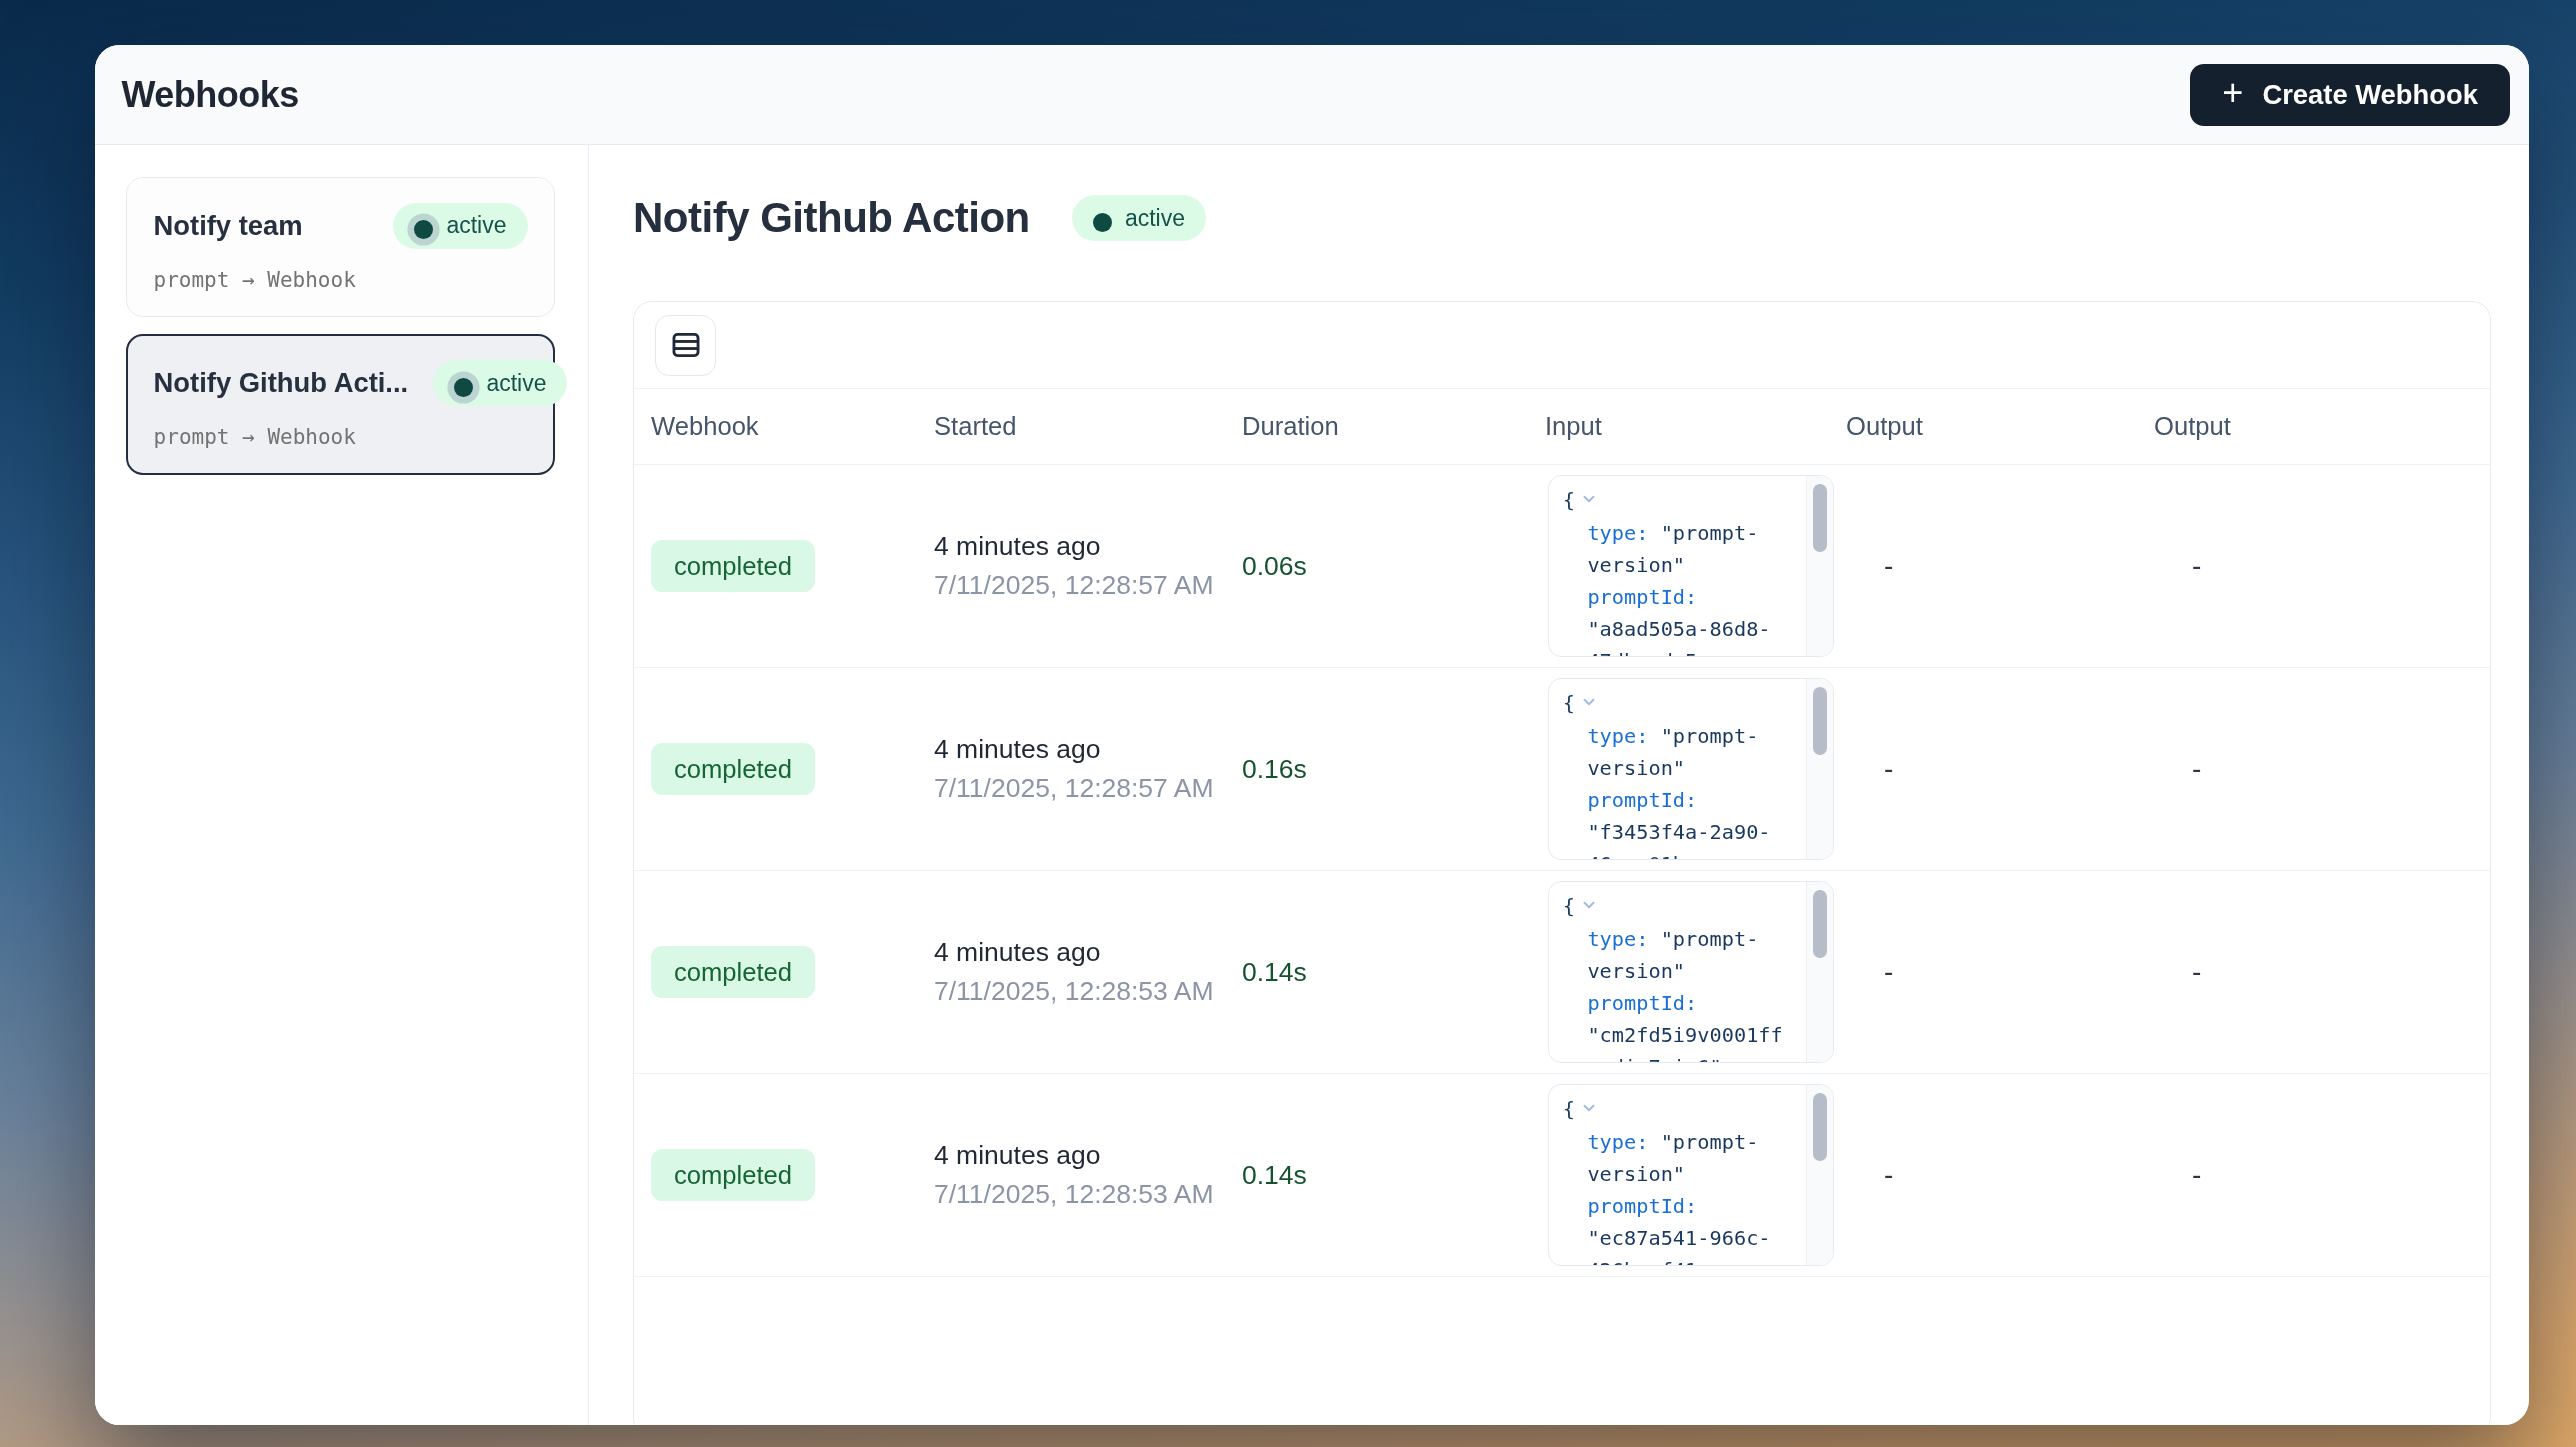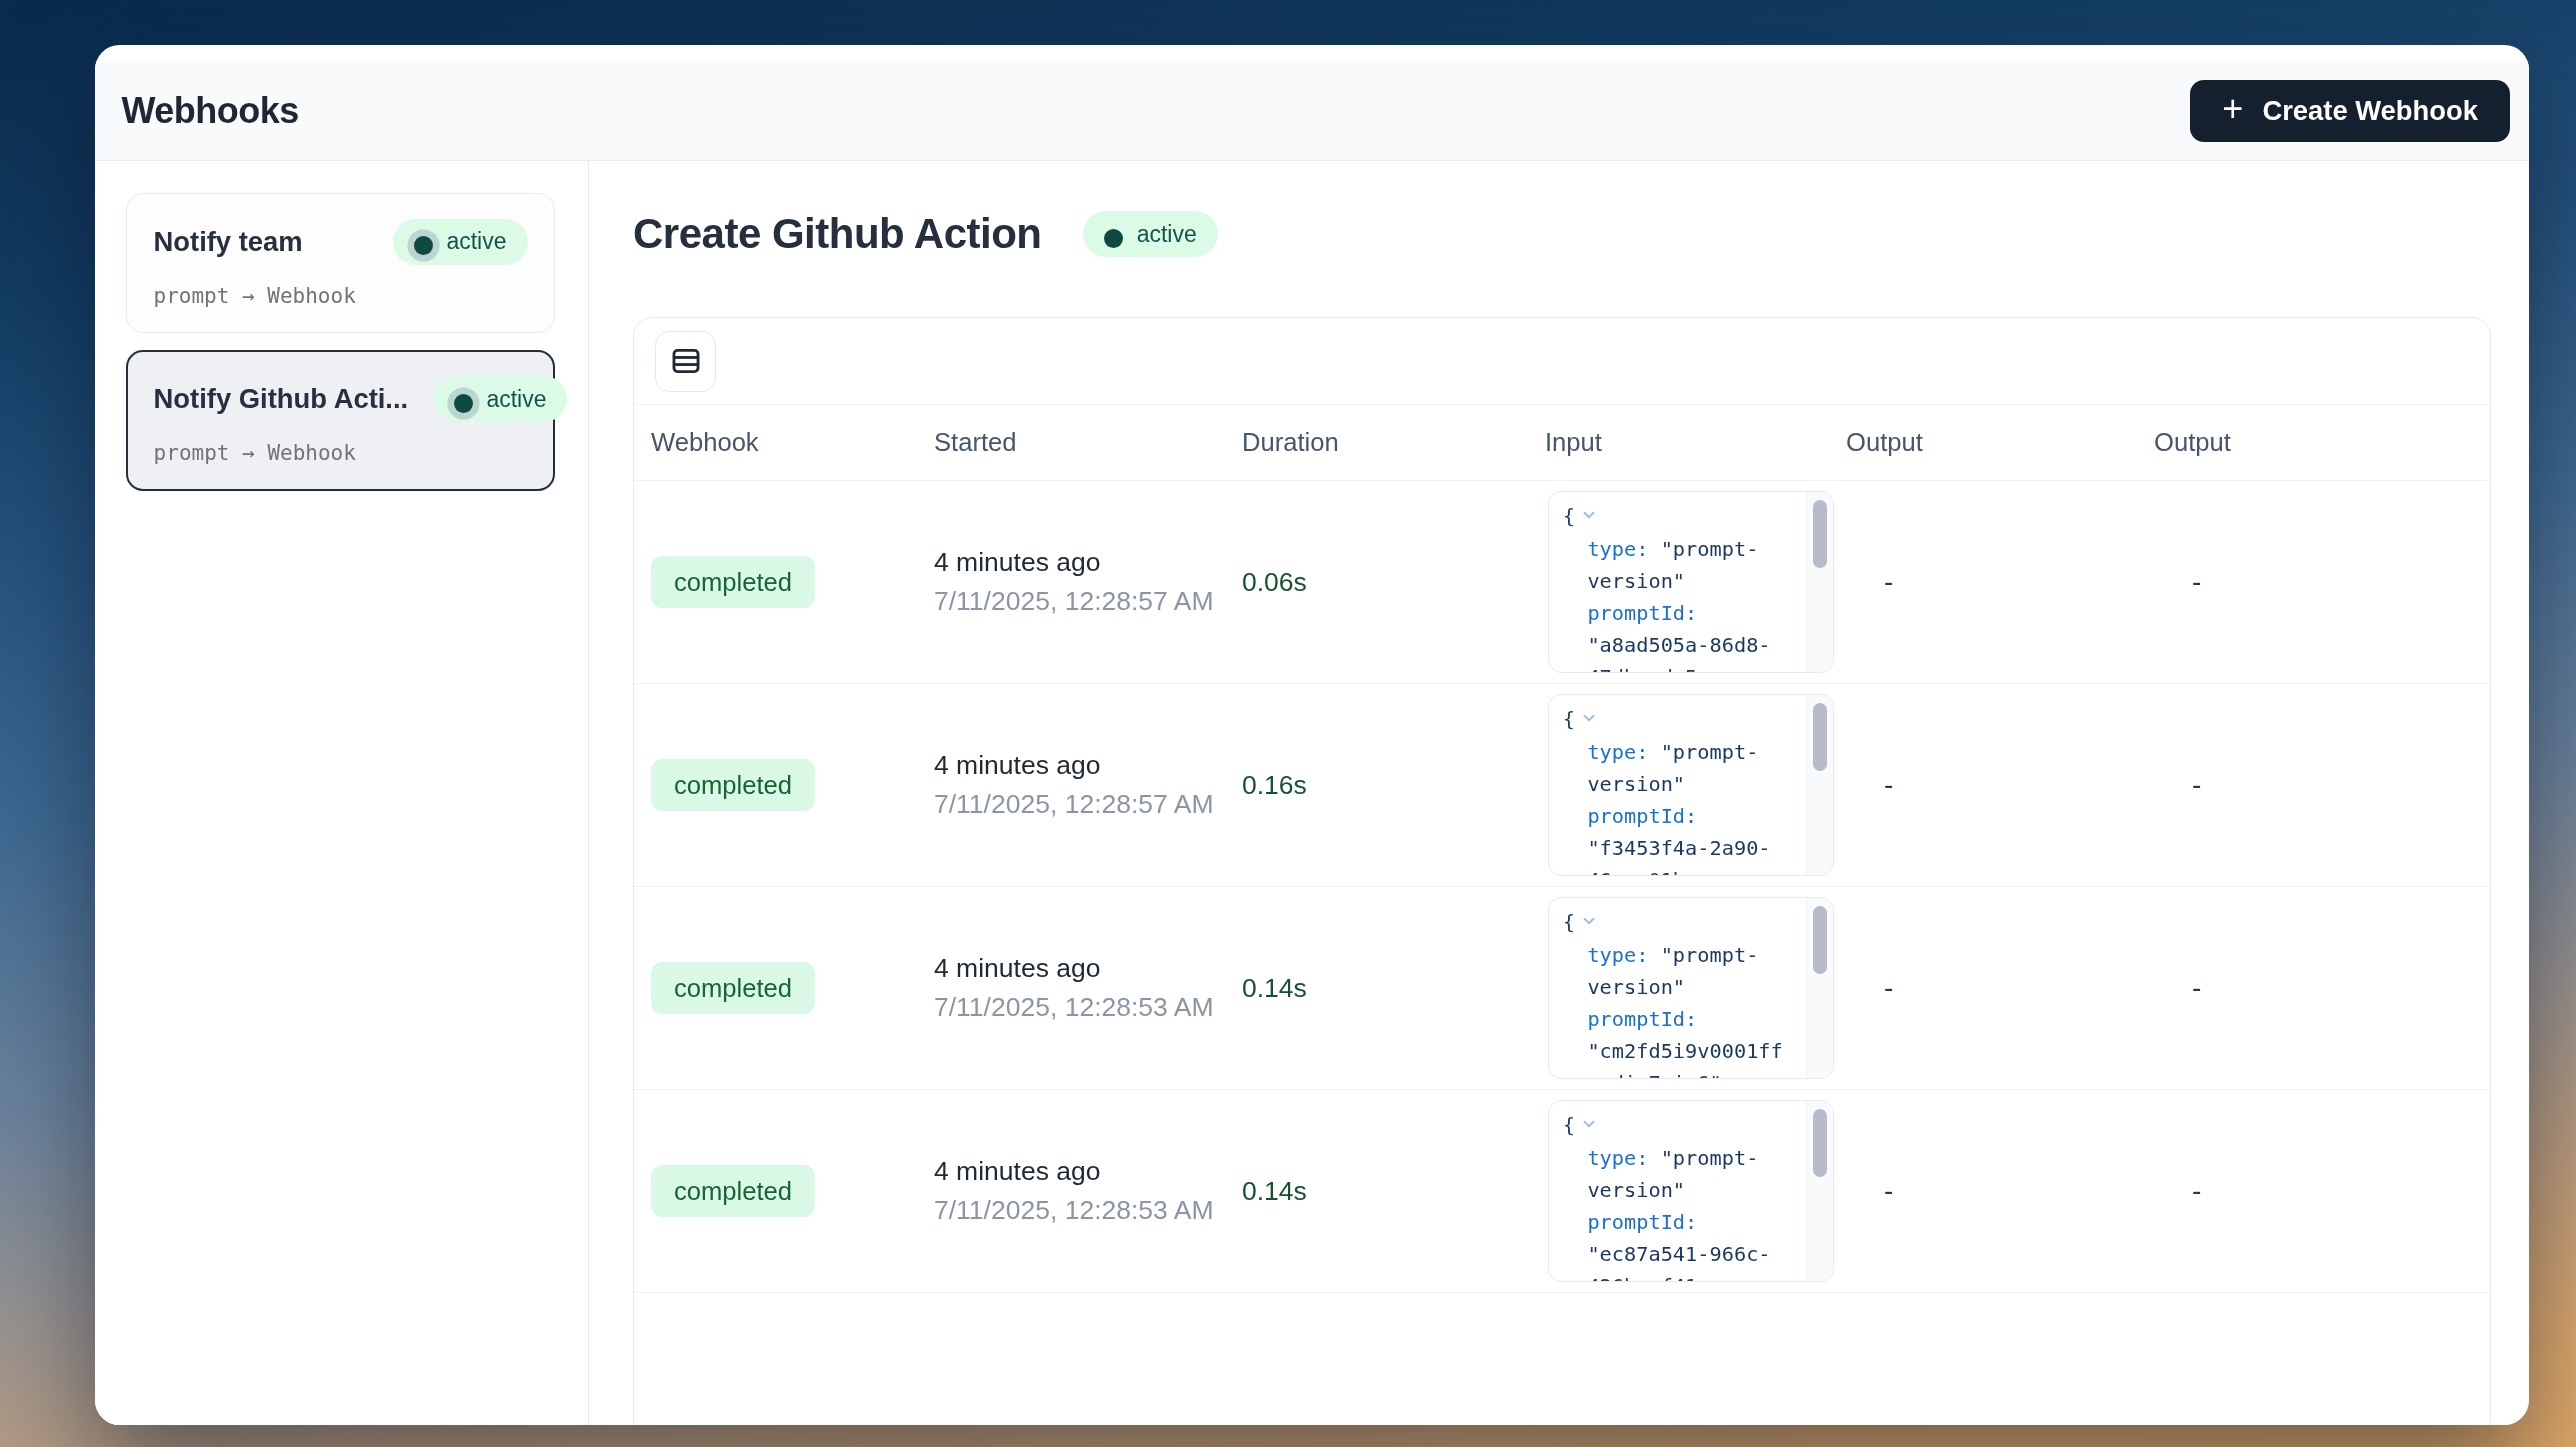--- a/index.html
+++ b/index.html
@@ -18,21 +18,20 @@
     box-shadow: 0 47px 104px rgba(5,15,35,0.5);
     display: flex; flex-direction: column;
   }
 
   
   .app-header {
     flex: 0 0 100px; height: 100px; background: #f8fafc;
     border-bottom: 1.9px solid #e7ebf1;
     display: flex; align-items: center; justify-content: space-between;
     padding: 0 19px 0 26.5px;
-    margin-top: 16px;
   }
   .app-title { font-size: 36px; font-weight: 700; color: #1f2734; letter-spacing: -0.5px; }
   .create-btn {
     display: flex; align-items: center; gap: 19px;
     background: #15202e; color: #ffffff; border: none; cursor: pointer;
     height: 62px; padding: 0 32px; border-radius: 14px;
     font-size: 27.4px; font-weight: 600; font-family: inherit;
   }
   .plus-glyph { font-size: 36px; font-weight: 300; line-height: 1; margin-top: -2.8px; }
 
@@ -170,21 +169,21 @@
         </div>
         <div class="wh-flow mono">prompt → Webhook</div>
       </div>
 
     </div>
 
     <div class="main">
 
       <div class="main-top">
         <div class="main-title-wrap">
-          <div class="page-h1">Create Github Action</div>
+          <div class="page-h1">Notify Github Action</div>
           <span class="badge">
             <span class="dot"></span>
             <span>active</span>
           </span>
         </div>
       </div>
 
 
       <div class="table-card">
 

